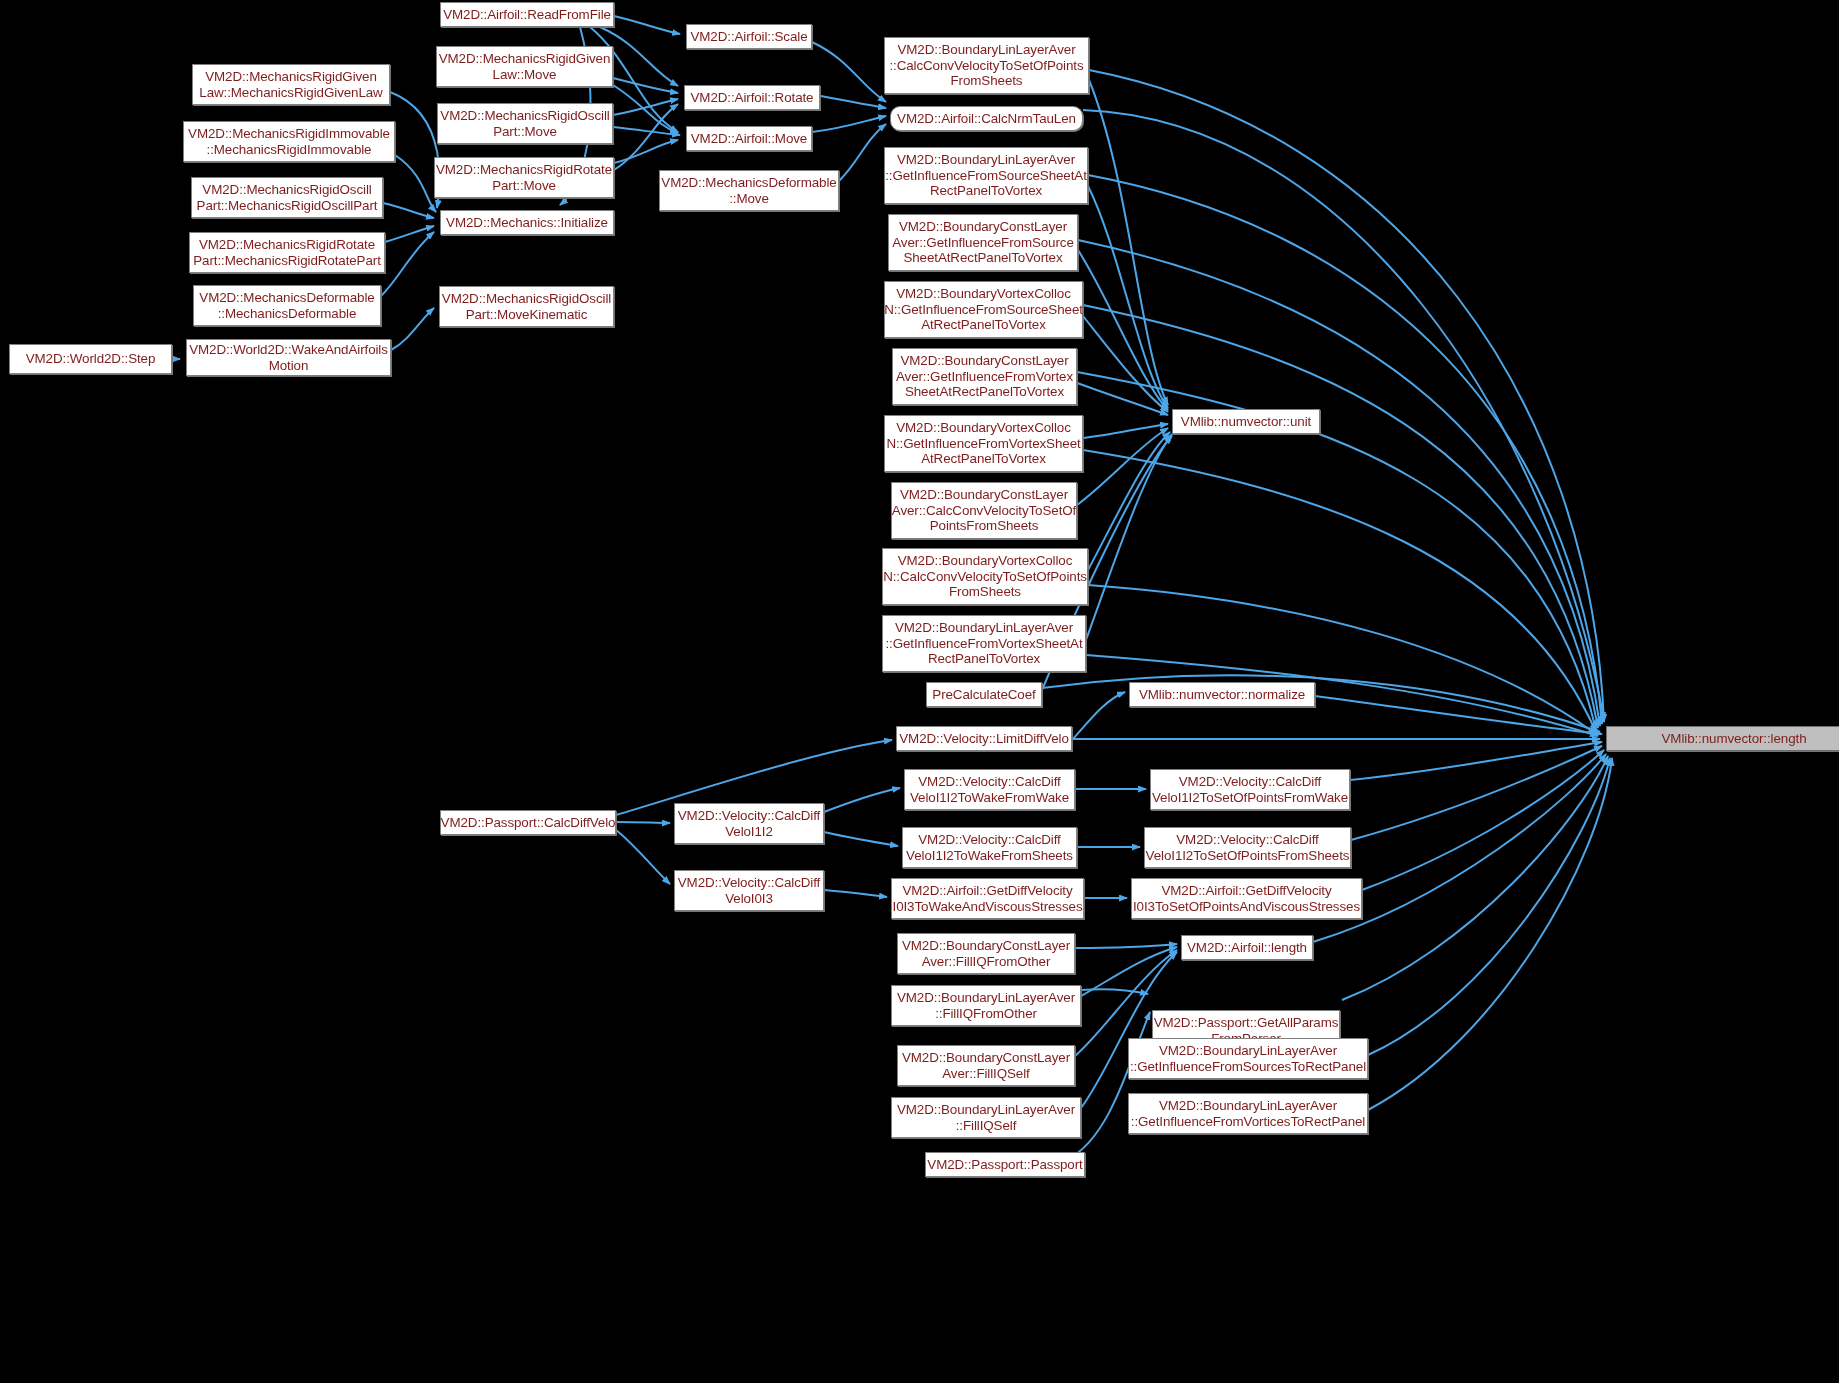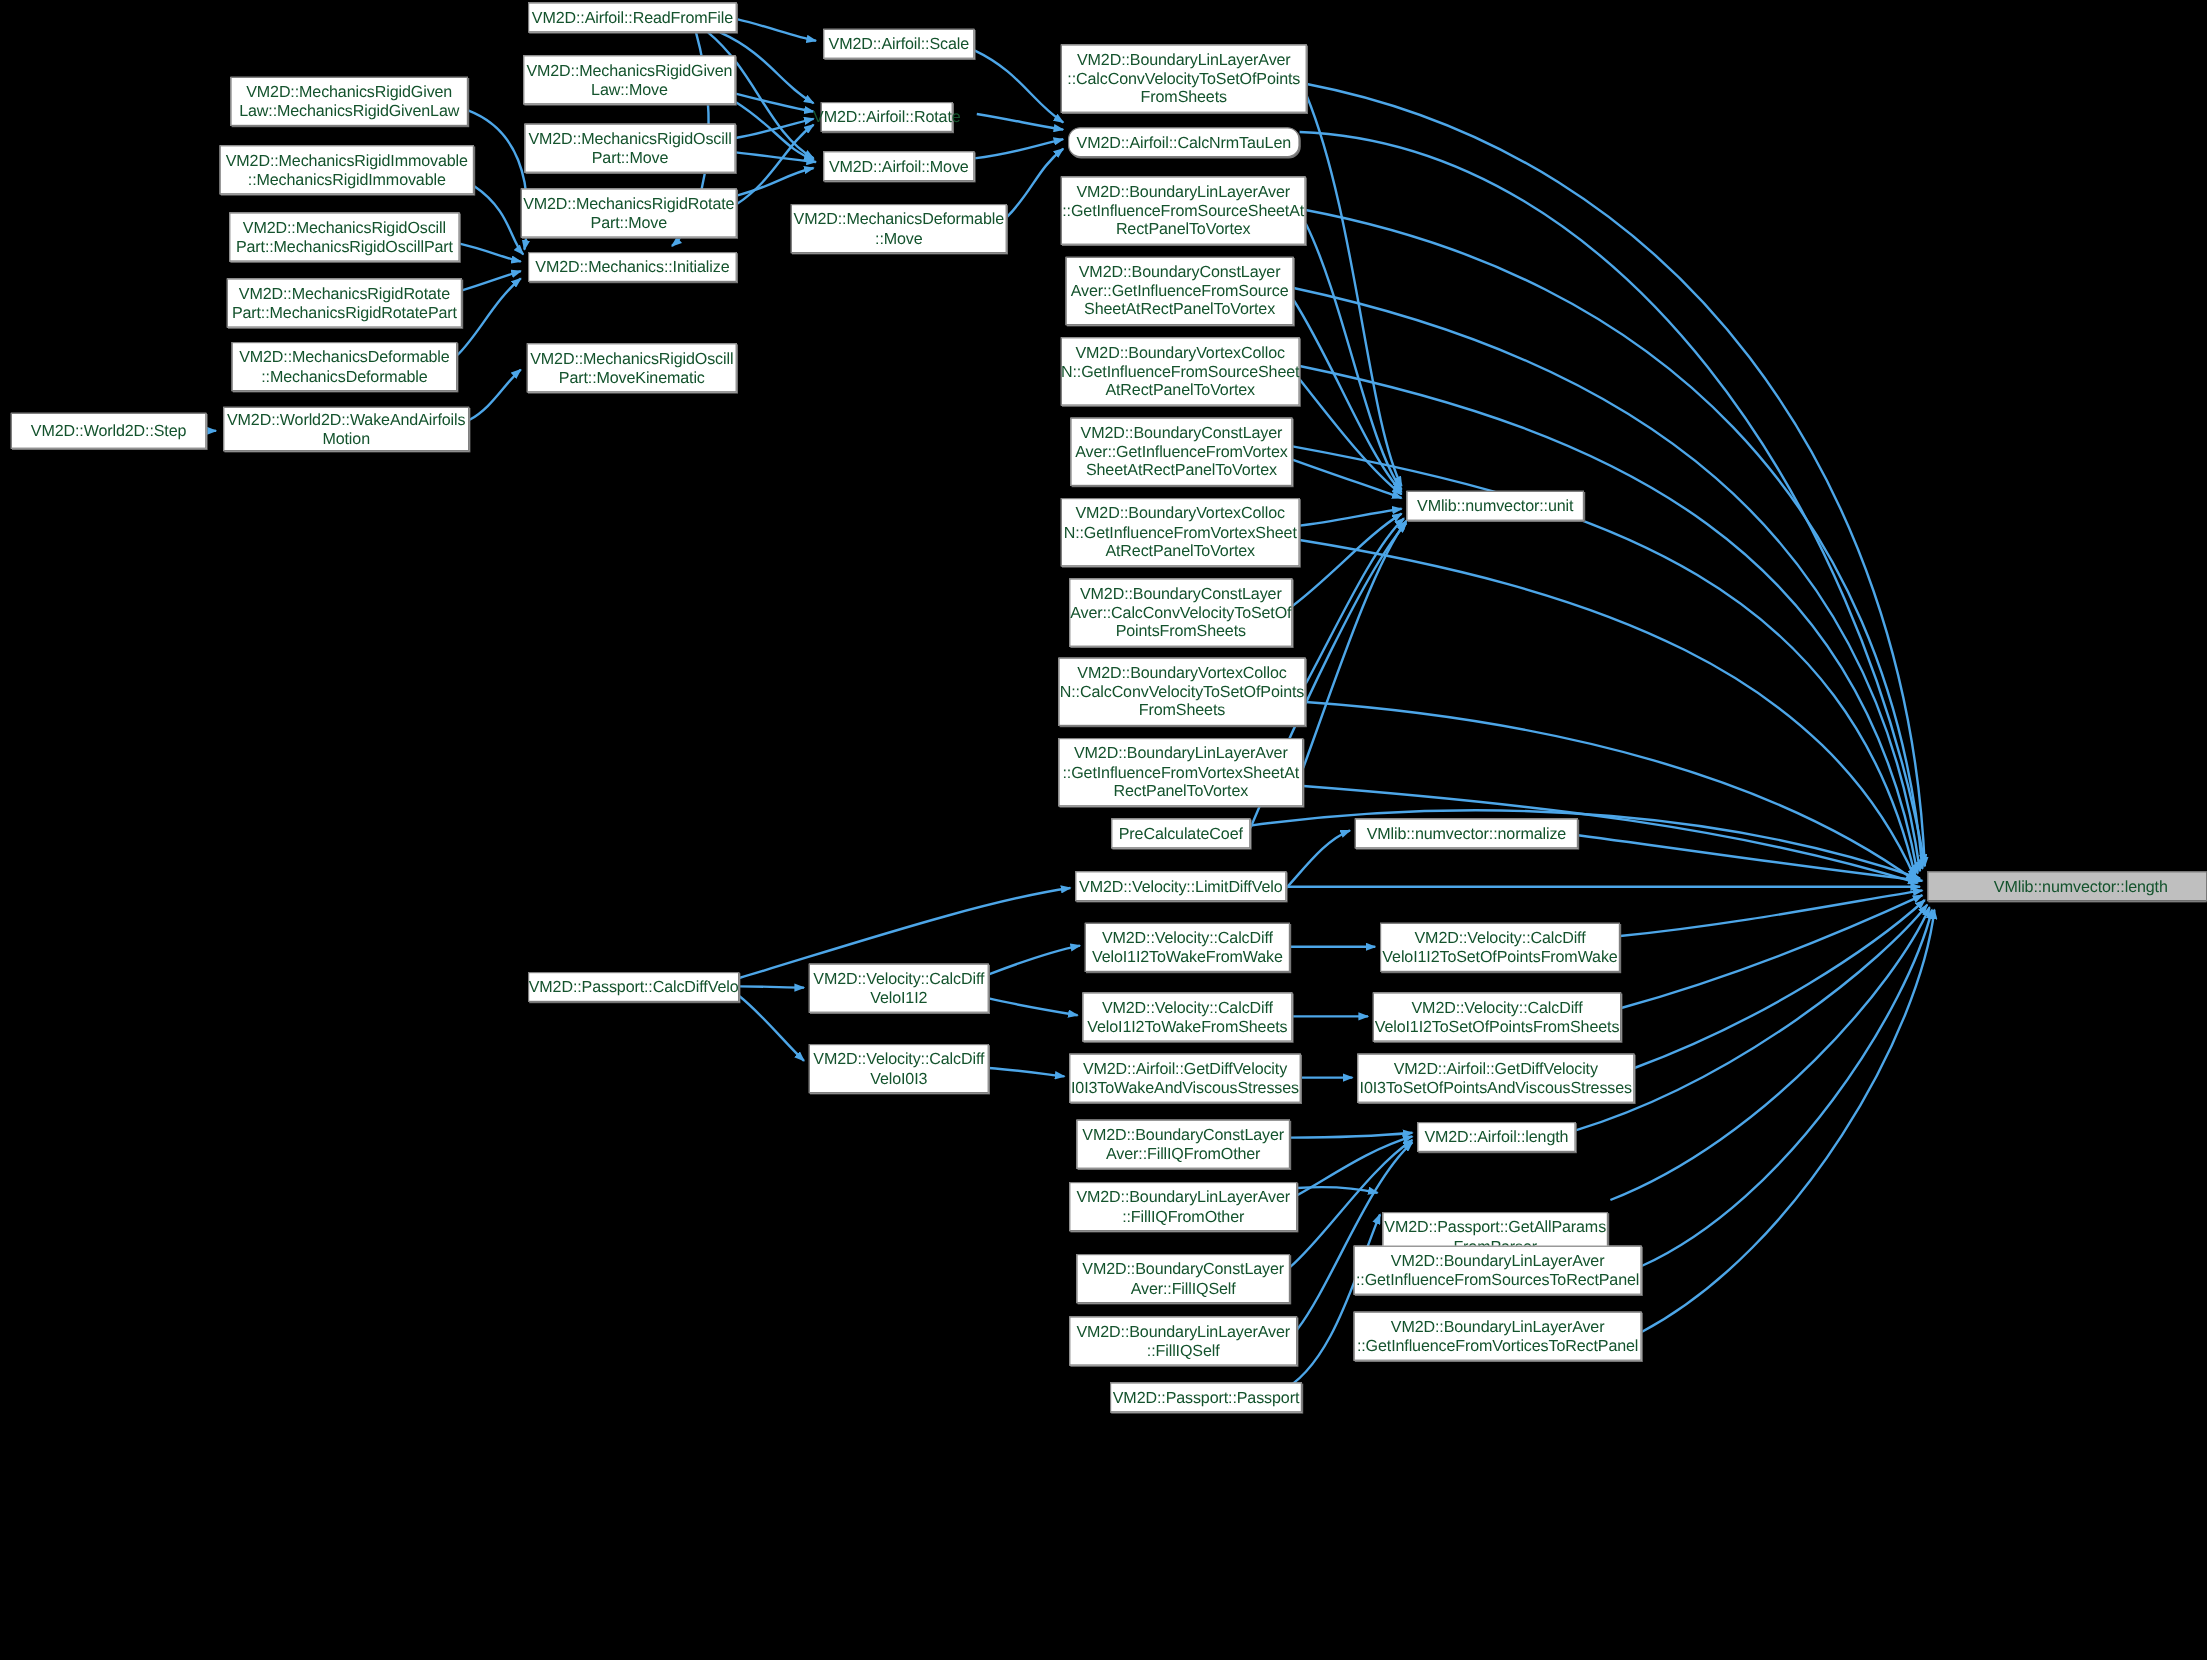--- a/index.html
+++ b/index.html
@@ -21,21 +21,21 @@
     width: 1839px;
     height: 1383px;
     pointer-events: none;
   }
   .node {
     position: absolute;
     box-sizing: border-box;
     background: #ffffff;
     border: 1px solid #808080;
     box-shadow: 1px 1px 0 0 #757575;
-    color: #14532d;
+    color: #7f1d1d;
     font-size: 13.4px;
     line-height: 15.8px;
     text-align: center;
     display: flex;
     align-items: center;
     justify-content: center;
     padding: 0 3px;
     white-space: pre-line;
     letter-spacing: -0.1px;
     z-index: 2;
@@ -142,21 +142,21 @@
       <div class="node" style="left: 439px; top: 286px; width: 175px; height: 41px;">VM2D::MechanicsRigidOscill
 Part::MoveKinematic</div>
       <div class="node" style="left: 440px; top: 2px; width: 174px; height: 25px;">VM2D::Airfoil::ReadFromFile</div>
       <div class="node" style="left: 436px; top: 46px; width: 177px; height: 41px;">VM2D::MechanicsRigidGiven
 Law::Move</div>
       <div class="node" style="left: 437px; top: 103px; width: 176px; height: 41px;">VM2D::MechanicsRigidOscill
 Part::Move</div>
       <div class="node" style="left: 434px; top: 157px; width: 180px; height: 41px;">VM2D::MechanicsRigidRotate
 Part::Move</div>
       <div class="node" style="left: 686px; top: 24px; width: 126px; height: 25px;">VM2D::Airfoil::Scale</div>
-      <div class="node" style="left: 684px; top: 85px; width: 110px; height: 25px;">VM2D::Airfoil::Rotate</div>
+      <div class="node" style="left: 684px; top: 85px; width: 136px; height: 25px;">VM2D::Airfoil::Rotate</div>
       <div class="node" style="left: 686px; top: 126px; width: 126px; height: 25px;">VM2D::Airfoil::Move</div>
       <div class="node" style="left: 659px; top: 170px; width: 180px; height: 41px;">VM2D::MechanicsDeformable
 ::Move</div>
       <div class="node" style="left: 884px; top: 37px; width: 205px; height: 57px;">VM2D::BoundaryLinLayerAver
 ::CalcConvVelocityToSetOfPoints
 FromSheets</div>
       <div class="node" style="left: 890px; top: 106px; width: 193px; height: 25px; border-radius: 10px;">VM2D::Airfoil::CalcNrmTauLen</div>
       <div class="node" style="left: 884px; top: 147px; width: 204px; height: 57px;">VM2D::BoundaryLinLayerAver
 ::GetInfluenceFromSourceSheetAt
 RectPanelToVortex</div>

